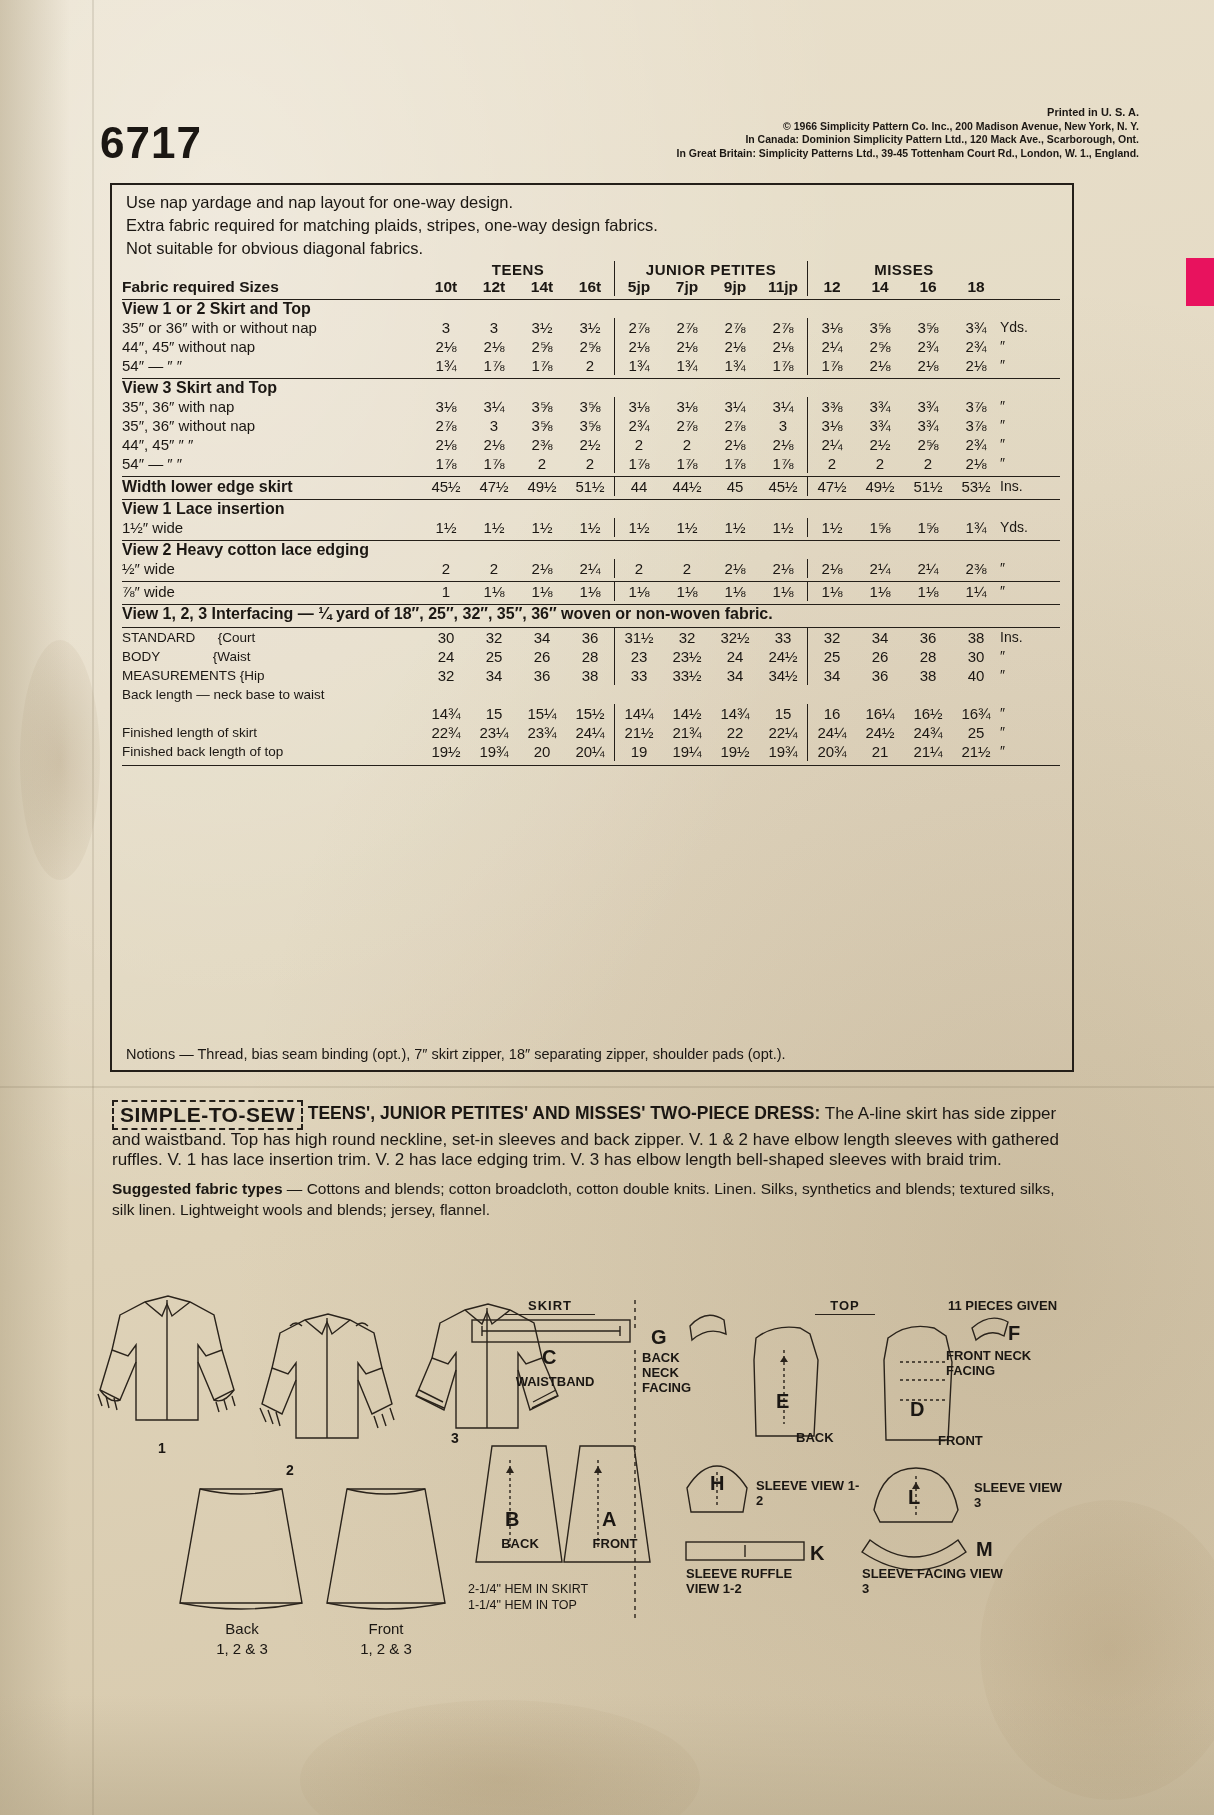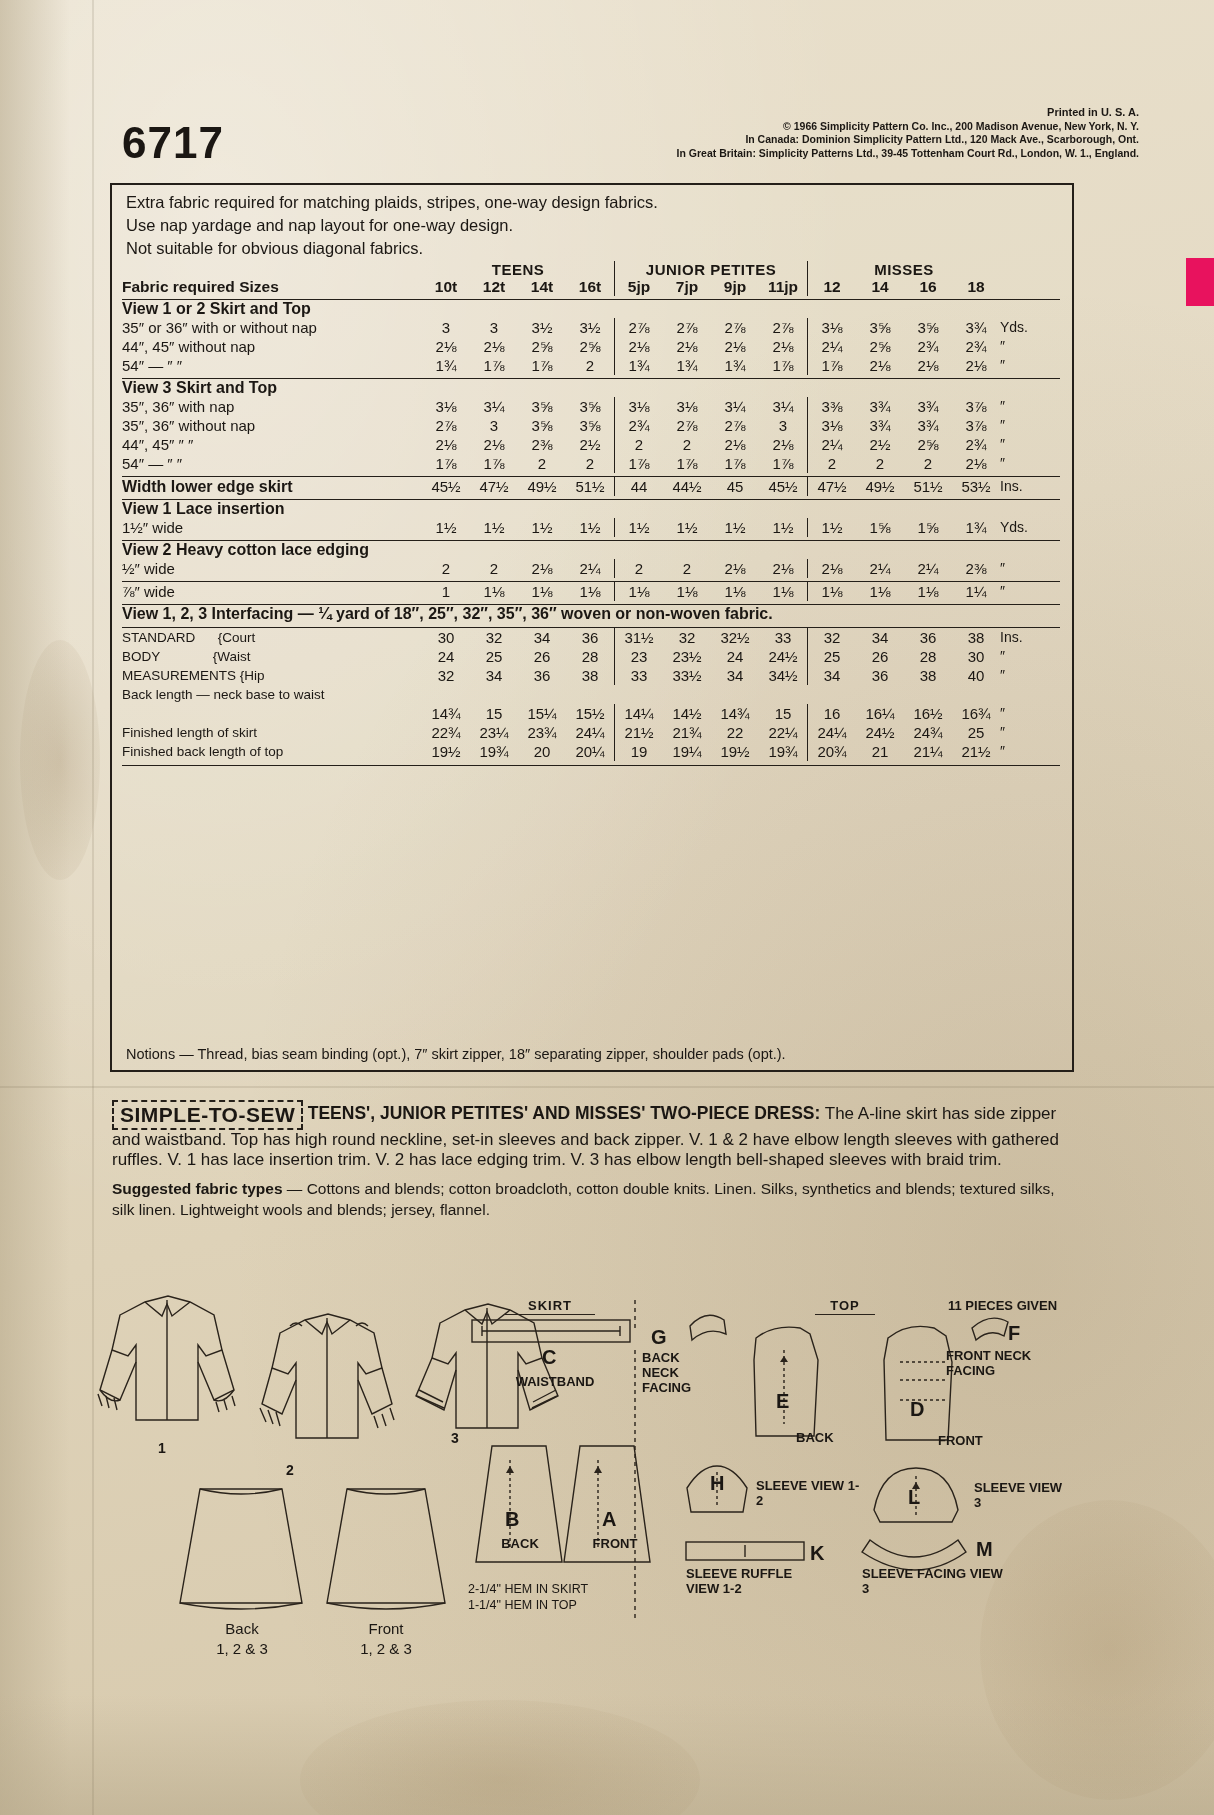--- a/index.html
+++ b/index.html
@@ -43,21 +43,20 @@
     background:#e8125e;
   }
 
   
   #content{position:absolute;left:0;top:0;width:1214px;height:1815px;}
 
   #pattern-number{
     position:absolute;left:100px;top:118px;
     font-size:44px;font-weight:bold;letter-spacing:1px;
     font-family:"Liberation Sans", sans-serif;
-    margin-left:22px;
   }
   #imprint{
     position:absolute;right:75px;top:106px;width:510px;text-align:right;
     font-size:10.5px;line-height:13.5px;font-weight:bold;
   }
   #imprint .pusa{font-size:11px;}
 
   
   #frame{
     position:absolute;left:110px;top:183px;width:960px;height:885px;
@@ -133,22 +132,22 @@
   <div id="imprint">
     <div class="pusa">Printed in U. S. A.</div>
     <div>© 1966 Simplicity Pattern Co. Inc., 200 Madison Avenue, New York, N. Y.</div>
     <div>In Canada: Dominion Simplicity Pattern Ltd., 120 Mack Ave., Scarborough, Ont.</div>
     <div>In Great Britain: Simplicity Patterns Ltd., 39-45 Tottenham Court Rd., London, W. 1., England.</div>
   </div>
 
   <div id="frame">
 
     <div class="note">
+      <div>Use nap yardage and nap layout for one-way design.</div>
       <div>Extra fabric required for matching plaids, stripes, one-way design fabrics.</div>
-      <div>Use nap yardage and nap layout for one-way design.</div>
       <div>Not suitable for obvious diagonal fabrics.</div>
     </div>
 
     <table class="ydg">
 
       <tbody>
           <tr>
         <td style="width:300px;"></td>
         <td class="grp" colspan="4">TEENS</td>
         <td class="grp vsep" colspan="4">JUNIOR PETITES</td>

